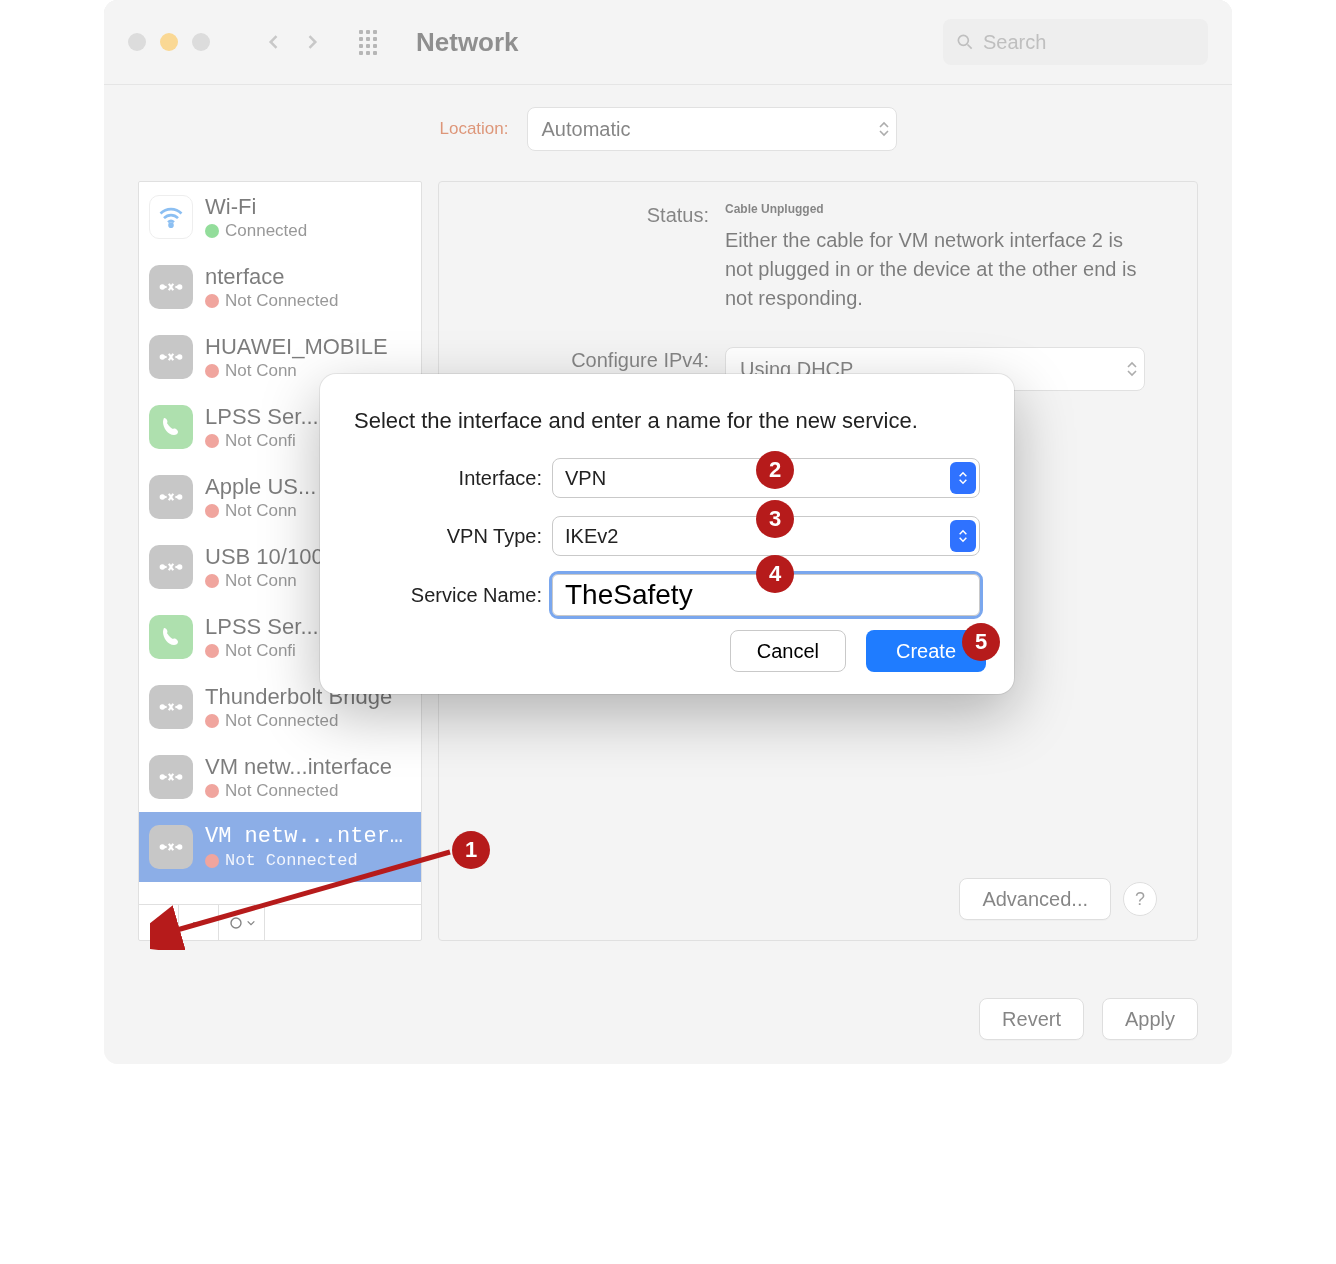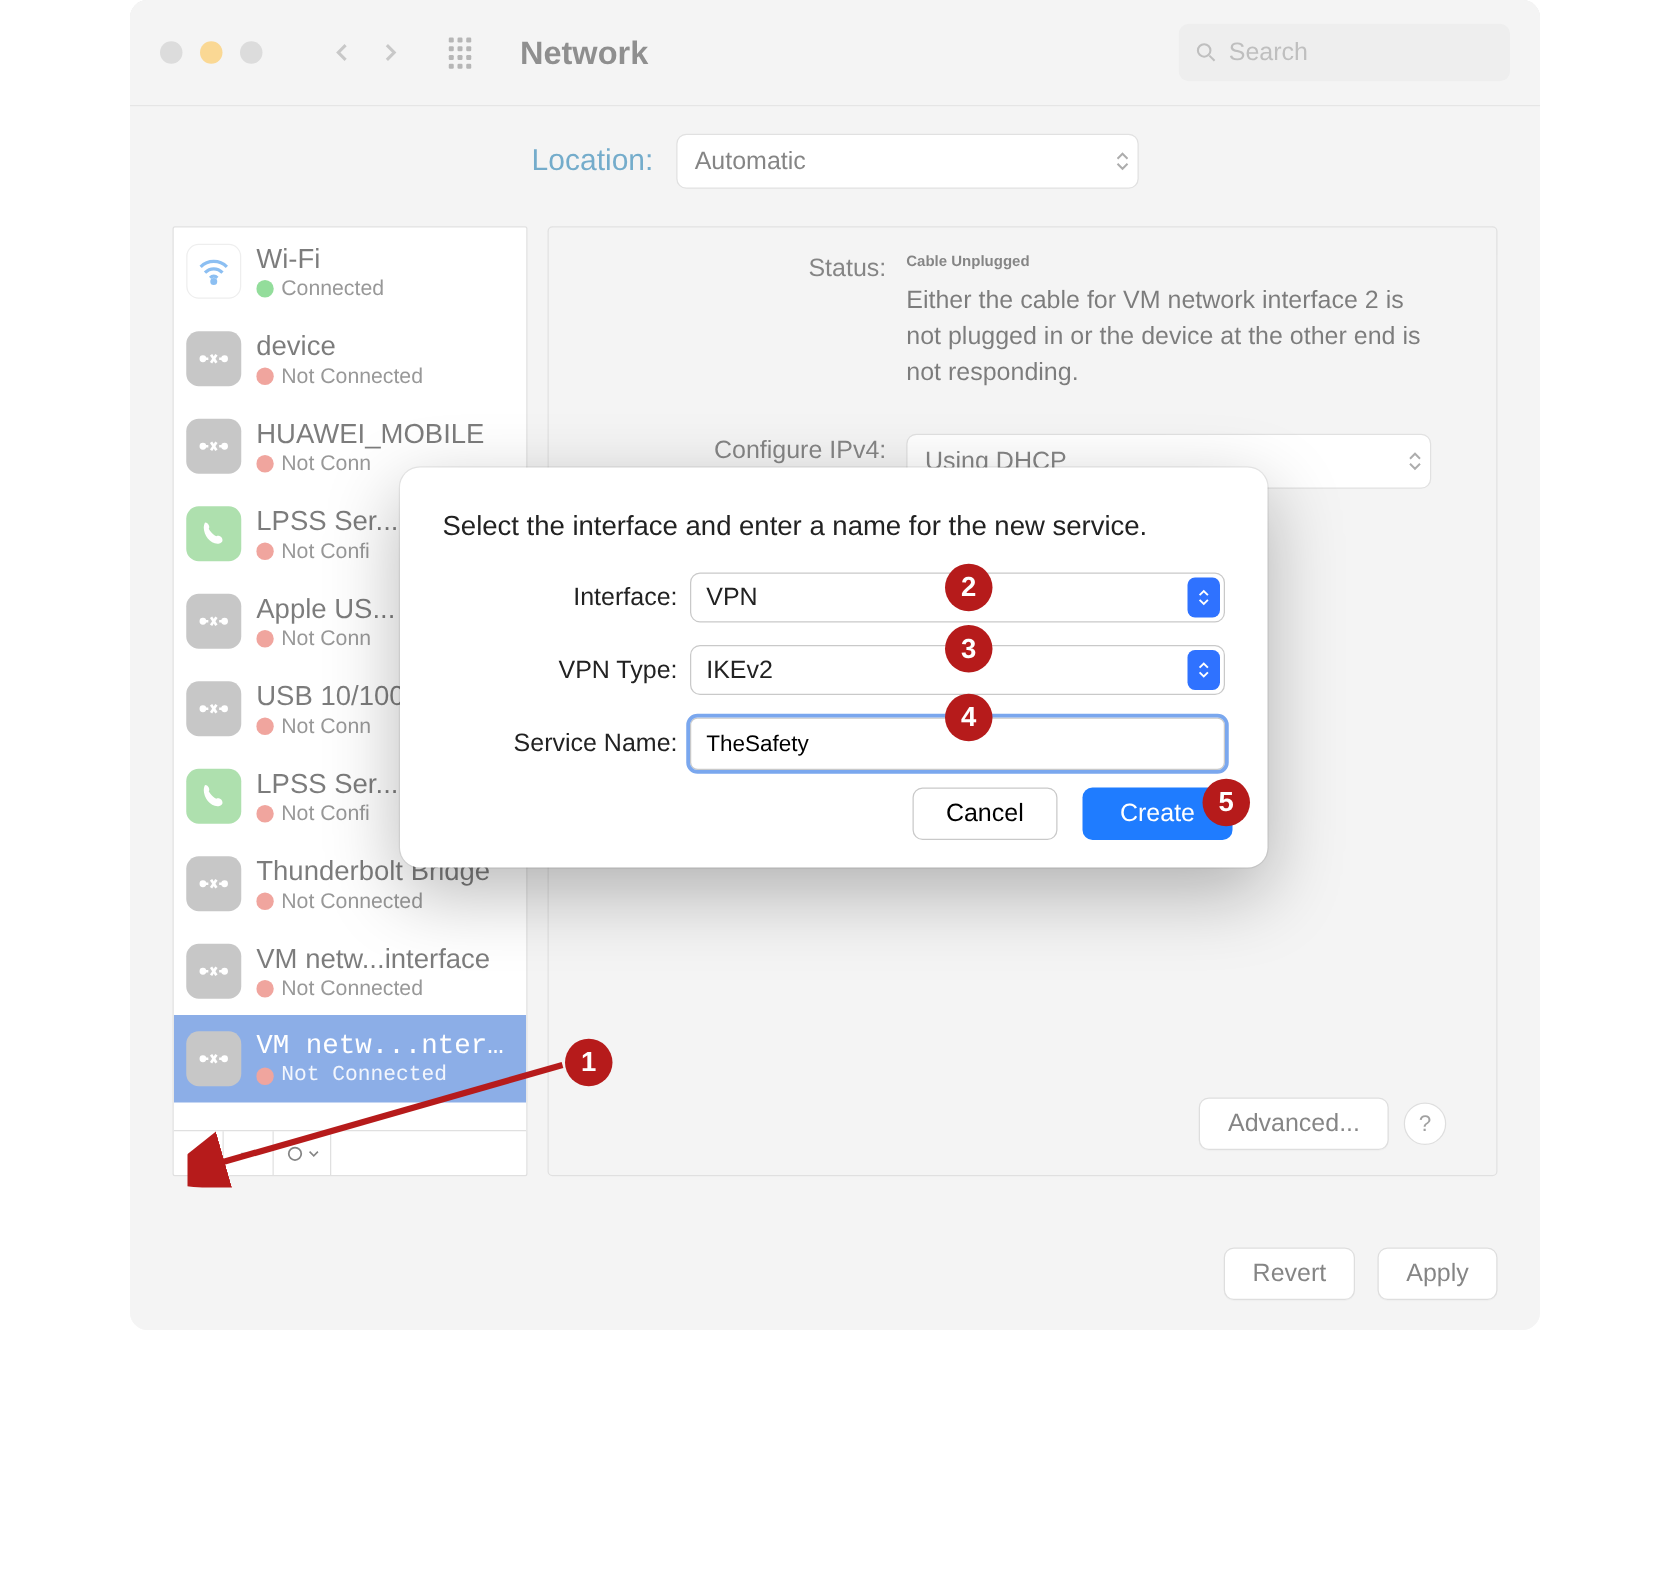--- a/index.html
+++ b/index.html
@@ -45,21 +45,21 @@
     width: 265px; height: 46px; background:#e0e0e0; border-radius:8px;
     display:flex; align-items:center; padding:0 12px; color:#8a8a8a; gap:8px;
   }
   .search-box svg { width:20px; height:20px; }
   .search-placeholder { font-size:20px; }
 
   .location-row {
     display:flex; align-items:center; justify-content:center;
     gap: 18px; padding: 22px 0 30px 0;
   }
-  .loc-label { font-size:24px; color:#0369a1; }
+  .loc-label { font-size:17px; color:#c2410c; }
   .combo {
     height: 44px; padding:0 38px 0 14px;
     background:#fff; border:1px solid #c8c8c8; border-radius:8px;
     display:inline-flex; align-items:center; font-size:20px;
     position:relative; min-width:70px;
   }
   .combo .updn {
     position:absolute; right:6px; top:50%; transform:translateY(-50%);
     display:flex; flex-direction:column; color:#6a6a6a;
   }
@@ -183,21 +183,21 @@
   .m-combo .blue-upd {
     position:absolute; right:3px; top:3px; bottom:3px; width:26px;
     background:#2f72ff; border-radius:6px;
     display:flex; flex-direction:column; align-items:center; justify-content:center;
   }
   .m-combo .blue-upd svg { color:#fff; width:10px; height:7px; }
   .m-input {
     width:428px; height:42px;
     border:1px solid #c9c9c9; border-radius:6px;
     outline: 3px solid #7aa7ee;
-    padding:11px 12px; font-size:18px;
+    padding:11px 12px; font-size:28px;
     background:#fff;
   }
   .modal-buttons {
     position:absolute; right:28px; bottom:22px;
     display:flex; gap:20px;
   }
   .btn-cancel {
     height:42px; padding:0 26px;
     border:1px solid #c9c9c9; border-radius:8px;
     background:#fff; font-size:20px;
@@ -306,21 +306,21 @@
                 <svg width="26" height="26" viewBox="0 0 24 24" fill="none" stroke="#fff" stroke-width="2">
                   <path d="M4 12 H8"></path>
                   <path d="M16 12 H20"></path>
                   <circle cx="4" cy="12" r="1.5" fill="#fff"></circle>
                   <circle cx="20" cy="12" r="1.5" fill="#fff"></circle>
                   <path d="M10 9 L14 15"></path>
                   <path d="M14 9 L10 15"></path>
                 </svg>
               </div>
             <div class="svc-text">
-              <span class="svc-name">device</span>
+              <span class="svc-name">nterface</span>
               <span class="svc-status">
                   <span class="status-dot red"></span>
                   <span>Not Connected</span>
                 </span>
             </div>
           </div>
           <div class="svc-item">
             <div class="svc-icon">
                 <svg width="26" height="26" viewBox="0 0 24 24" fill="none" stroke="#fff" stroke-width="2">
                   <path d="M4 12 H8"></path>

